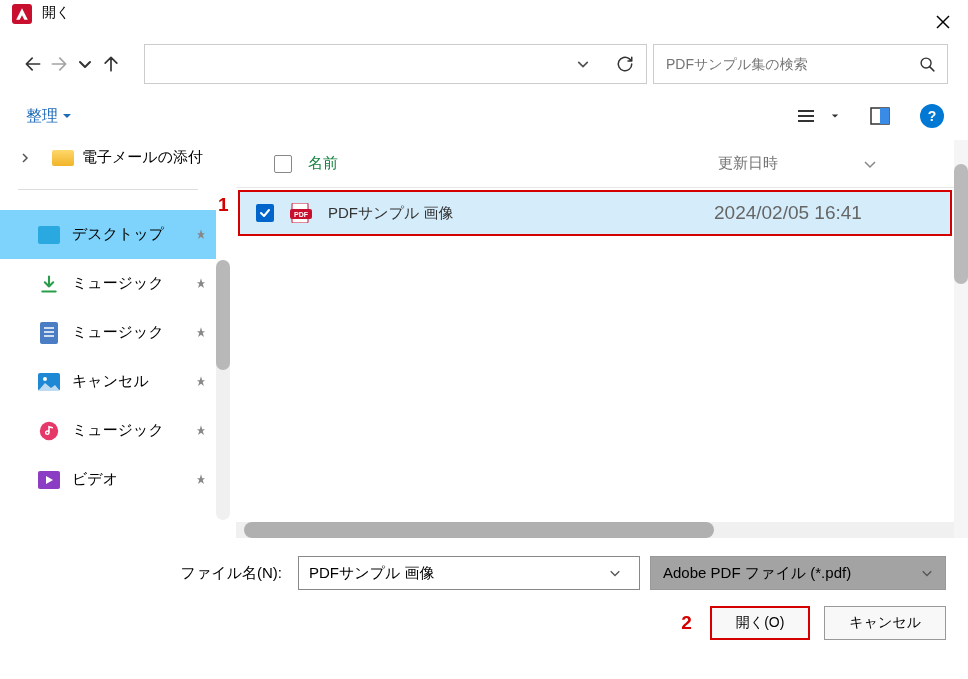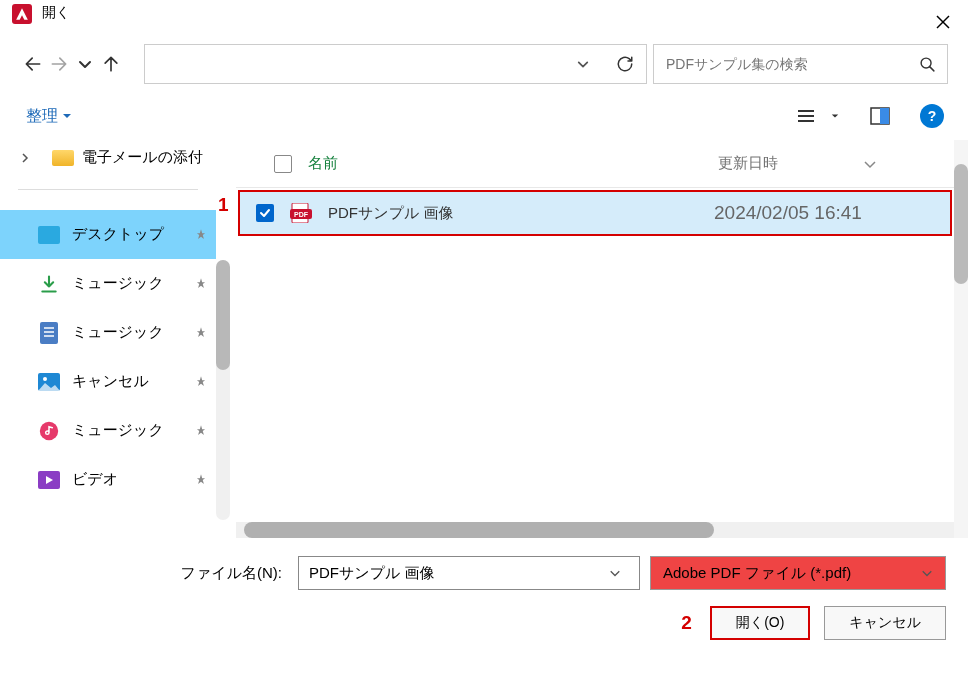--- a/index.html
+++ b/index.html
@@ -60,21 +60,21 @@
     .hscroll-spacer { width: 8px; }
     .hscroll-thumb { width: 470px; height: 16px; background: #b0b0b0; border-radius: 8px; }
     
     .right-scroll { width: 14px; background: #f5f5f5; display: flex; flex-direction: column; align-items: center; }
     .right-thumb { width: 14px; height: 120px; background: #bababa; border-radius: 7px; margin-top: 24px; }
     
     .file-name-row { display: flex; align-items: center; padding: 18px 22px 12px 32px; gap: 10px; }
     .fn-label { width: 256px; text-align: right; font-size: 15px; padding-right: 6px; }
     .fn-combo { flex: 1; height: 34px; border: 1px solid #888; display: flex; align-items: center; padding: 0 10px; font-size: 15px; background: #fff; }
     .fn-dd { width: 28px; display: flex; align-items: center; justify-content: center; }
-    .type-combo { width: 296px; height: 34px; border: 1px solid #999; display: flex; align-items: center; padding: 0 12px; font-size: 15px; background: #ef4444; }
+    .type-combo { width: 296px; height: 34px; border: 1px solid #999; display: flex; align-items: center; padding: 0 12px; font-size: 15px; background: #a3a3a3; }
     
     .button-row { display: flex; align-items: center; padding: 4px 22px 18px 22px; justify-content: flex-end; gap: 14px; }
     .btn { height: 34px; border: 1px solid #999; padding: 0 24px; display: flex; align-items: center; justify-content: center; font-size: 14px; cursor: pointer; background: #f8f8f8; }
     .btn.primary-marked { border: 2px solid #d40000; }
     .ann2 { color: #d40000; font-weight: bold; font-size: 19px; margin-right: 4px; }
     
     .folder-icon { width: 22px; height: 16px; background: linear-gradient(#ffd76a, #f0b429); border-radius: 2px; }
     
     svg { display: block; }
   </style>

